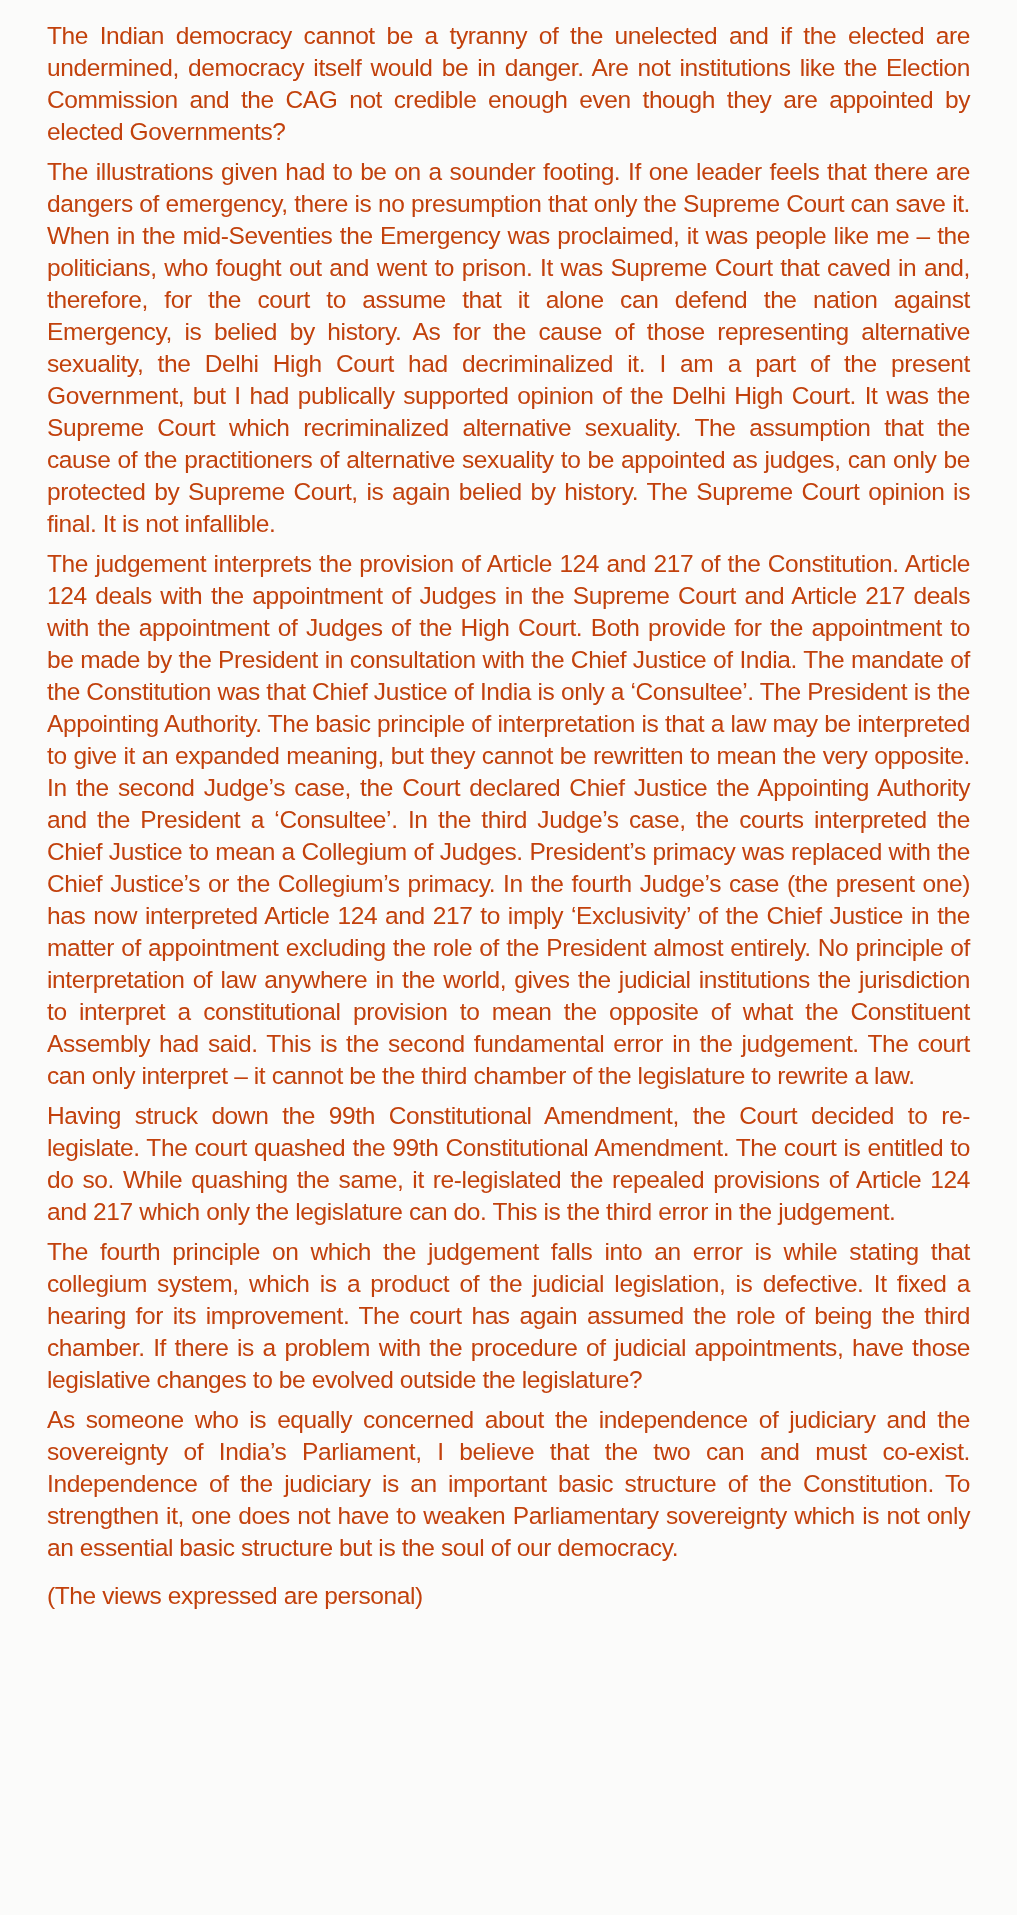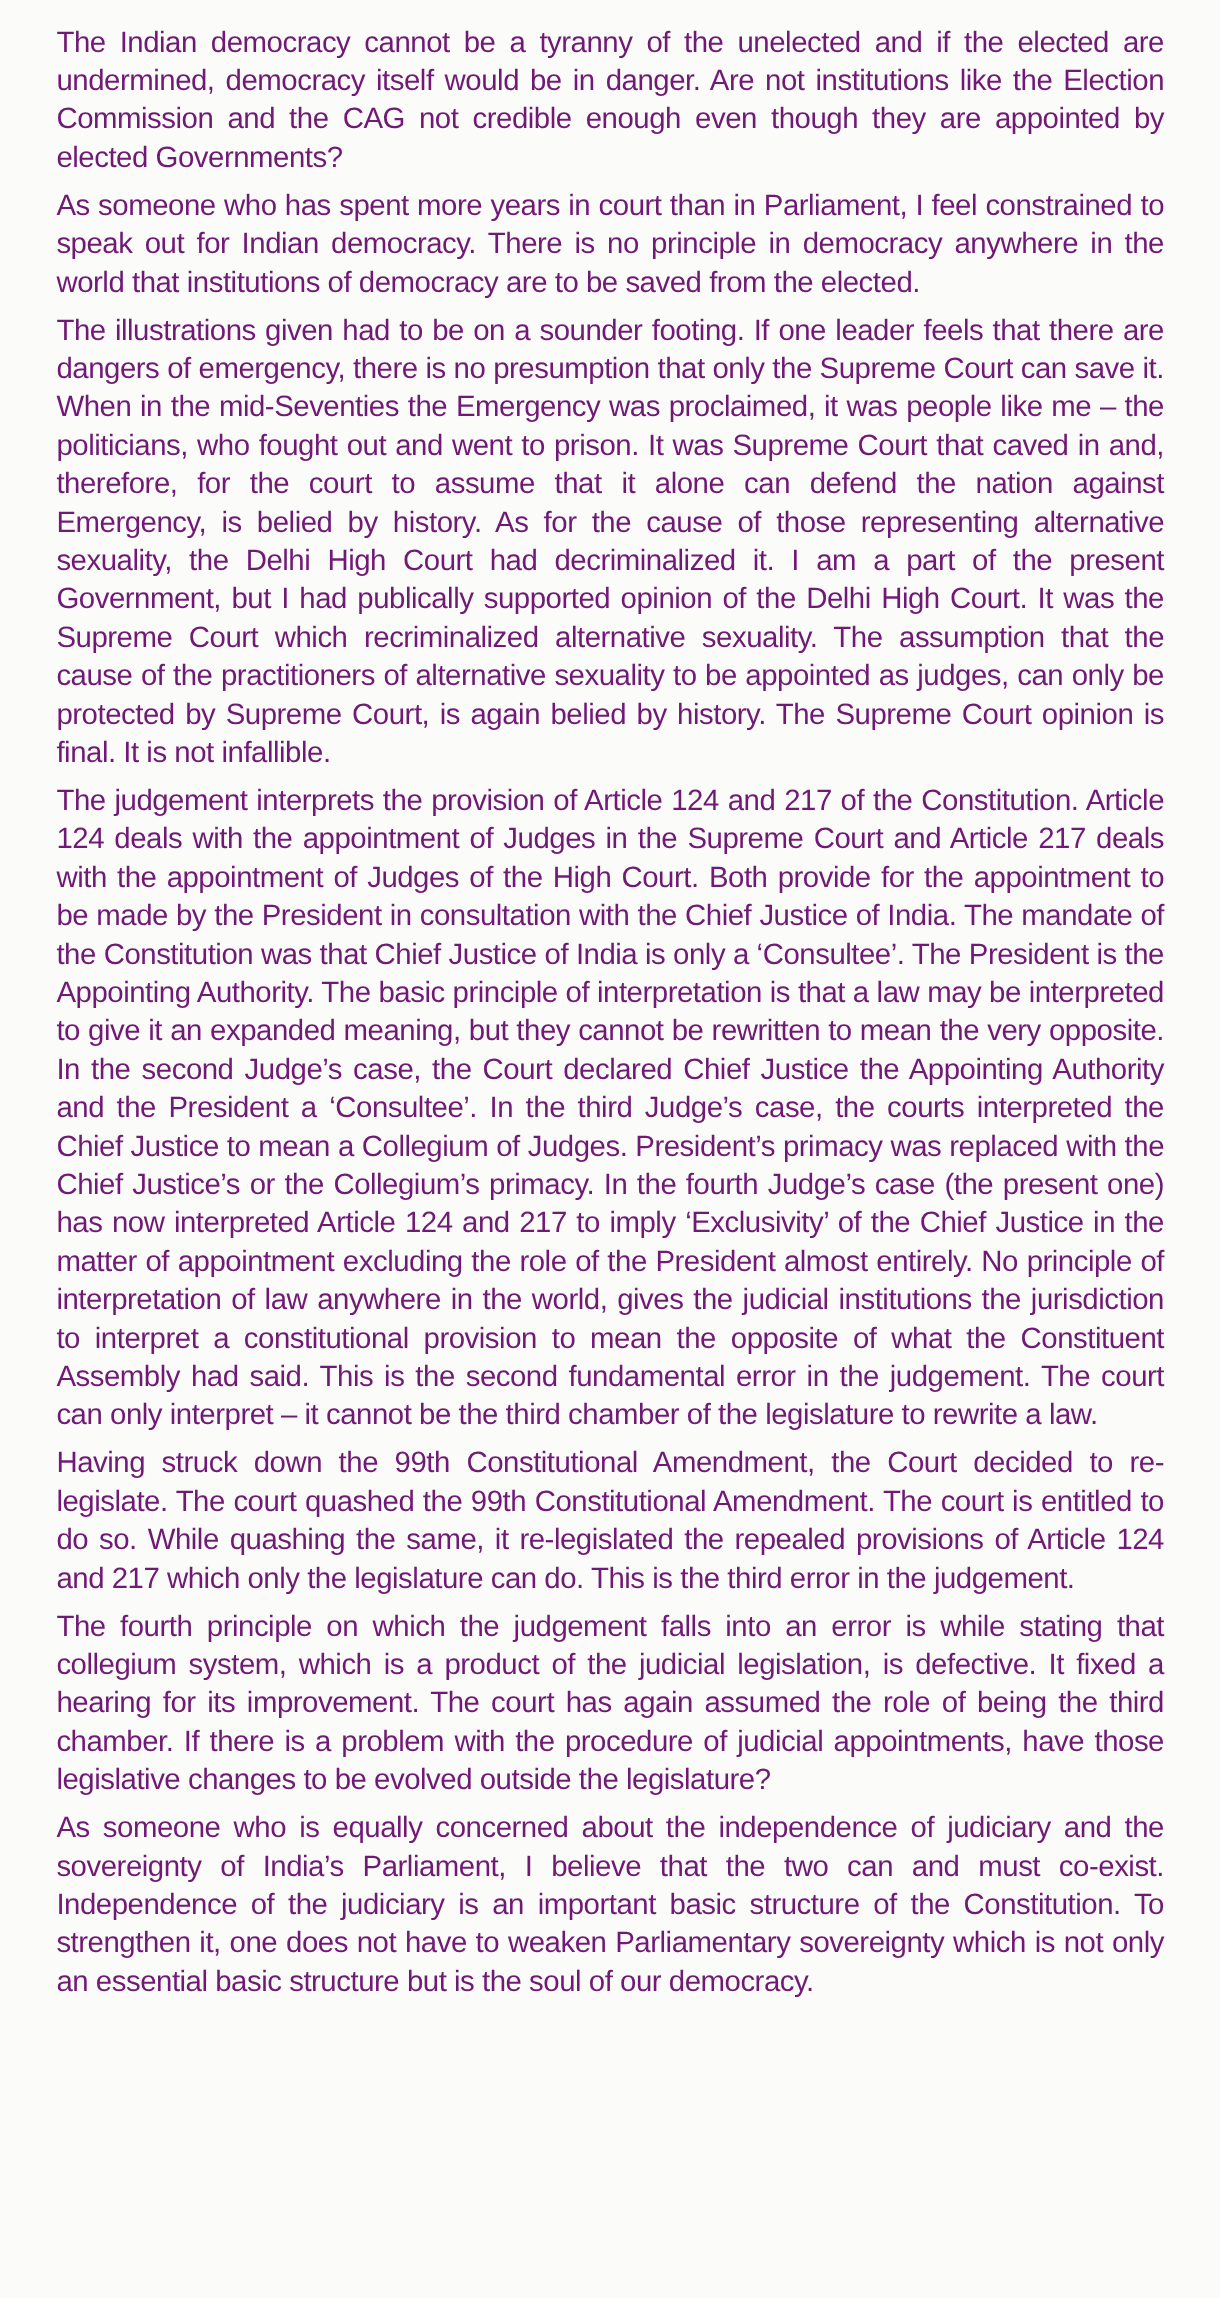--- a/index.html
+++ b/index.html
@@ -15,39 +15,39 @@
   .page {
     box-sizing: border-box;
     width: 1017px;
     min-height: 1915px;
     padding: 20px 47px 0 47px;
     background: #fbfbfa;
     font-family: "Liberation Sans", sans-serif;
     font-size: 24.5px;
     line-height: 32px;
     letter-spacing: -0.4px;
-    color: #701a75;
+    color: #c2410c;
     text-align: justify;
     text-justify: inter-word;
   }
   .para {
     margin: 0 0 8px 0;
   }
   .para.no-gap {
     margin-bottom: 16px;
   }
   .attribution {
     margin: 0;
     text-align: left;
   }
 </style>
 </head>
 <body>
 
 <div class="page">
   <p class="para">The Indian democracy cannot be a tyranny of the unelected and if the elected are undermined, democracy itself would be in danger. Are not institutions like the Election Commission and the CAG not credible enough even though they are appointed by elected Governments?</p>
-  <p class="para">As someone who has spent more years in court than in Parliament, I feel constrained to speak out for Indian democracy. There is no principle in democracy anywhere in the world that institutions of democracy are to be saved from the elected.</p>
   <p class="para">The illustrations given had to be on a sounder footing. If one leader feels that there are dangers of emergency, there is no presumption that only the Supreme Court can save it. When in the mid-Seventies the Emergency was proclaimed, it was people like me – the politicians, who fought out and went to prison. It was Supreme Court that caved in and, therefore, for the court to assume that it alone can defend the nation against Emergency, is belied by history. As for the cause of those representing alternative sexuality, the Delhi High Court had decriminalized it. I am a part of the present Government, but I had publically supported opinion of the Delhi High Court. It was the Supreme Court which recriminalized alternative sexuality. The assumption that the cause of the practitioners of alternative sexuality to be appointed as judges, can only be protected by Supreme Court, is again belied by history. The Supreme Court opinion is final. It is not infallible.</p>
   <p class="para">The judgement interprets the provision of Article 124 and 217 of the Constitution. Article 124 deals with the appointment of Judges in the Supreme Court and Article 217 deals with the appointment of Judges of the High Court. Both provide for the appointment to be made by the President in consultation with the Chief Justice of India. The mandate of the Constitution was that Chief Justice of India is only a ‘Consultee’. The President is the Appointing Authority. The basic principle of interpretation is that a law may be interpreted to give it an expanded meaning, but they cannot be rewritten to mean the very opposite. In the second Judge’s case, the Court declared Chief Justice the Appointing Authority and the President a ‘Consultee’. In the third Judge’s case, the courts interpreted the Chief Justice to mean a Collegium of Judges. President’s primacy was replaced with the Chief Justice’s or the Collegium’s primacy. In the fourth Judge’s case (the present one) has now interpreted Article 124 and 217 to imply ‘Exclusivity’ of the Chief Justice in the matter of appointment excluding the role of the President almost entirely. No principle of interpretation of law anywhere in the world, gives the judicial institutions the jurisdiction to interpret a constitutional provision to mean the opposite of what the Constituent Assembly had said. This is the second fundamental error in the judgement. The court can only interpret – it cannot be the third chamber of the legislature to rewrite a law.</p>
   <p class="para">Having struck down the 99th Constitutional Amendment, the Court decided to re-legislate. The court quashed the 99th Constitutional Amendment. The court is entitled to do so. While quashing the same, it re-legislated the repealed provisions of Article 124 and 217 which only the legislature can do. This is the third error in the judgement.</p>
   <p class="para">The fourth principle on which the judgement falls into an error is while stating that collegium system, which is a product of the judicial legislation, is defective. It fixed a hearing for its improvement. The court has again assumed the role of being the third chamber. If there is a problem with the procedure of judicial appointments, have those legislative changes to be evolved outside the legislature?</p>
   <p class="para no-gap">As someone who is equally concerned about the independence of judiciary and the sovereignty of India’s Parliament, I believe that the two can and must co-exist. Independence of the judiciary is an important basic structure of the Constitution. To strengthen it, one does not have to weaken Parliamentary sovereignty which is not only an essential basic structure but is the soul of our democracy.</p>
+  <p class="attribution">(The views expressed are personal)</p>
 </div>
 
 </body></html>

